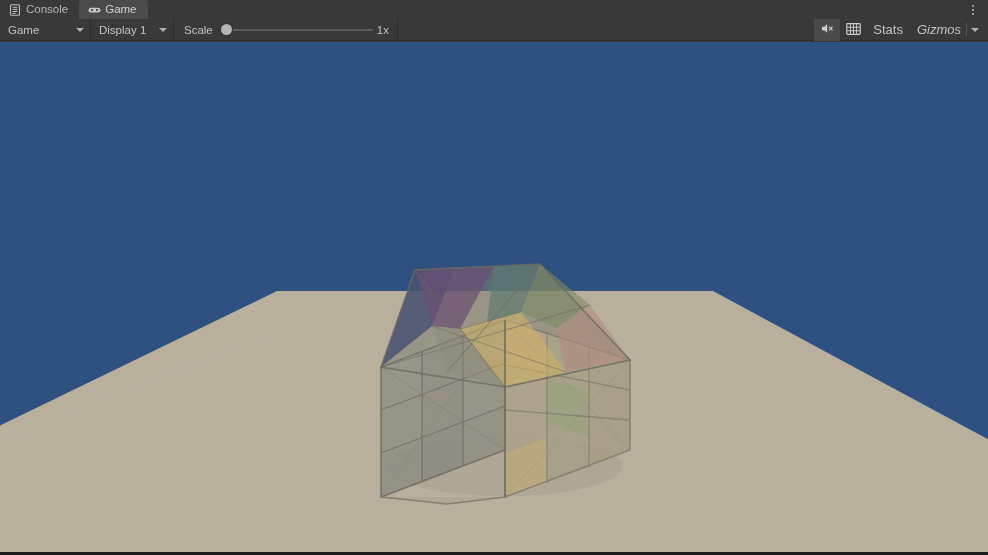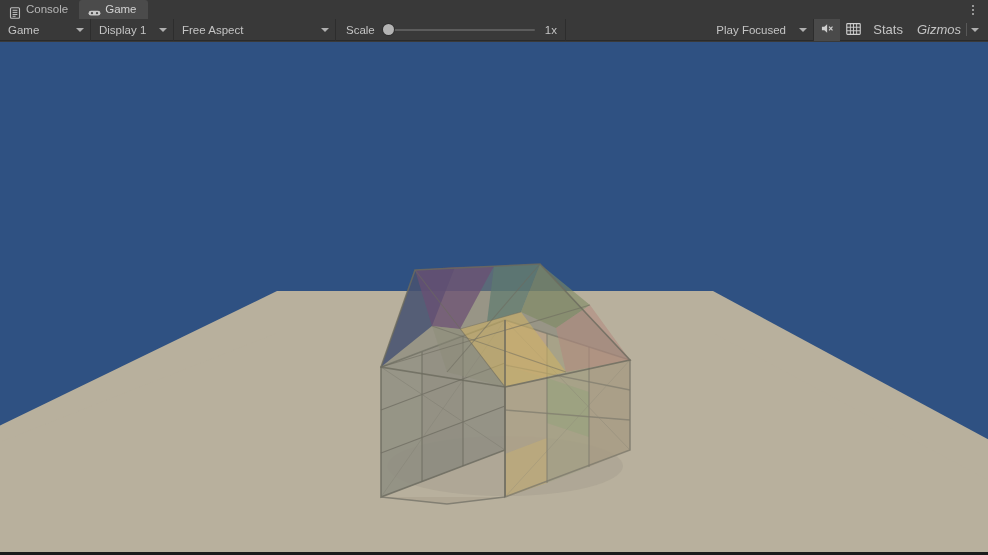--- a/index.html
+++ b/index.html
@@ -25,21 +25,21 @@
     position: absolute;
     left: 0; top: 0;
     width: 988px;
     height: 19px;
     background: #393939;
     display: flex;
     align-items: stretch;
   }
   .tab {
     display: flex;
-    align-items: flex-end;
+    align-items: center;
     gap: 5px;
     padding: 0 11px 0 9px;
     height: 19px;
     box-sizing: border-box;
     font-size: 11.5px;
     color: #b6b6b6;
     cursor: pointer;
     position: relative;
   }
   .tab.inactive { background: #393939; }
@@ -160,21 +160,21 @@
     position: absolute;
     left: 0;
     width: 11px; height: 11px;
     border-radius: 50%;
     background: #b4b4b4;
     box-shadow: 0 0 0 1px #2e2e2e;
   }
   .scale-value {
     font-size: 11.5px;
     color: #c4c4c4;
-    margin-left: 10px;
+    margin-left: 4px;
   }
   .tb-spacer { flex: 1 1 auto; height: 22px; }
   .divider-thin {
     width: 1px;
     height: 13px;
     background: #585858;
     margin: 0 1px;
   }
 
   
@@ -242,46 +242,34 @@
       </div>
     </div>
 
     <div class="tb-group" style="width:83px;">
       <div class="tb-dropdown" style="width:83px;">
         <span>Display 1</span>
         <span class="caret"></span>
       </div>
     </div>
 
-    <div class="tb-group" style="width:162px;">
-      <div class="tb-dropdown" style="width:162px;">
-        <span>Free Aspect</span>
-        <span class="caret"></span>
-      </div>
-    </div>
 
     <div class="tb-group" style="border-right:1px solid #2d2d2d;">
       <div class="scale-wrap">
         <span class="scale-label">Scale</span>
         <span class="slider">
           <span class="slider-track"></span>
           <span class="slider-knob" style="left: 0px;"></span>
         </span>
         <span class="scale-value">1x</span>
       </div>
     </div>
 
     <div class="tb-spacer"></div>
 
-    <div class="tb-group" style="width:106px;">
-      <div class="tb-dropdown" style="width:106px;">
-        <span>Play Focused</span>
-        <span class="caret"></span>
-      </div>
-    </div>
 
     <div class="tb-btn on">
       <span>
         <svg viewBox="0 0 16 14" width="15" height="13">
           <path d="M2 5.2 H4.6 L7.6 2.4 V11.6 L4.6 8.8 H2 Z" fill="#cfcfcf"></path>
           <line x1="9.6" y1="5.0" x2="13.4" y2="9.0" stroke="#cfcfcf" stroke-width="1.3"></line>
           <line x1="13.4" y1="5.0" x2="9.6" y2="9.0" stroke="#cfcfcf" stroke-width="1.3"></line>
         </svg>
       </span>
     </div>

